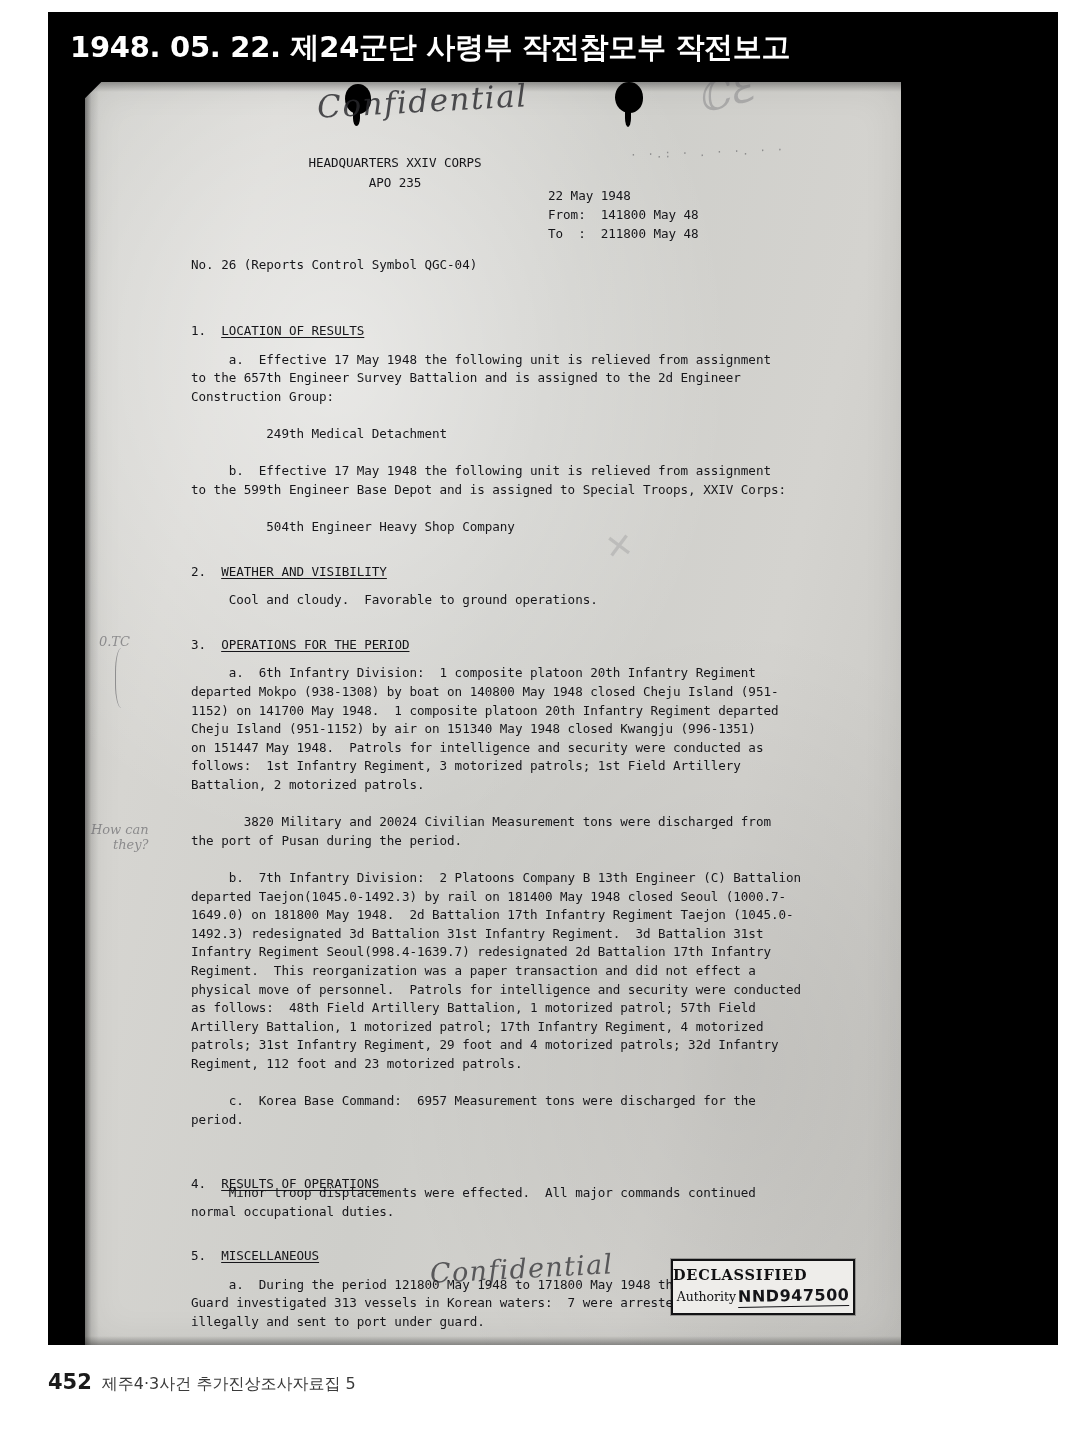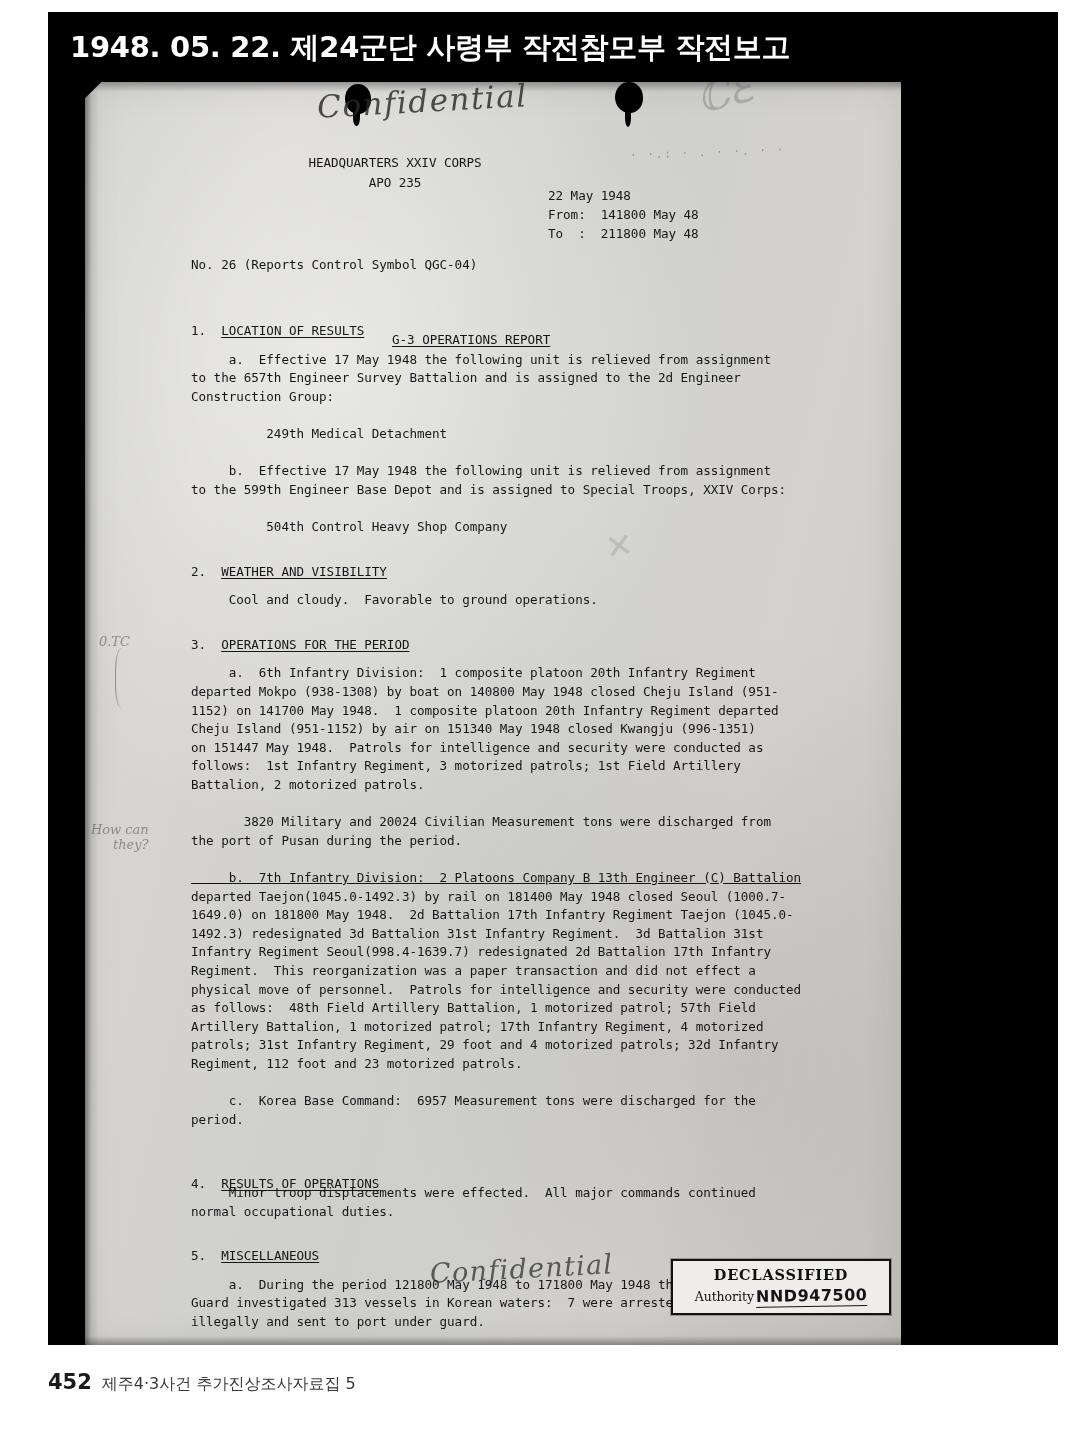--- a/index.html
+++ b/index.html
@@ -185,25 +185,25 @@
     font-size: 11px;
     font-family: "DejaVu Sans Mono", monospace;
     letter-spacing: 2px;
     transform: rotate(-2deg);
   }
 
   
   .stamp {
     position: absolute;
     left: 586px; top: 1177px;
-    width: 220px; height: 56px;
+    width: 184px; height: 56px;
     background: #eeedea;
     border: 2.2px solid #121214;
     padding-top: 5px;
-    text-align: center;
+    text-align: left;
     box-shadow: 0 0 0 1px rgba(0,0,0,0.25);
   }
   .stamp-title {
     font-family: "DejaVu Serif", "Liberation Serif", serif;
     font-size: 14.5px;
     font-weight: 700;
     letter-spacing: 0.8px;
     color: #101012;
   }
   .stamp-auth-row {
@@ -275,46 +275,43 @@
 
       <div class="t ctr" style="left:100px; top:50px; width:420px;">HEADQUARTERS XXIV CORPS</div>
       <div class="t ctr" style="left:100px; top:70px; width:420px;">APO 235</div>
 
       <div class="t" style="left:463px; top:105px;text-align:center;">22 May 1948</div>
       <div class="t" style="left:463px; top:124px;">From:  141800 May 48</div>
       <div class="t" style="left:463px; top:143px;">To  :  211800 May 48</div>
 
       <div class="t" style="left:106px; top:174px;">No. 26 (Reports Control Symbol QGC-04)</div>
 
-      <div class="t ctr" style="left:106px; top:208px; width:500px;">
-        <u class="ul">G-3 OPERATIONS REPORT</u>
-      </div>
 
       <div id="sections-root">
           <div class="t" style="left: 106px; top: 240px;"><span>1.</span>  <u class="ul">LOCATION OF RESULTS</u></div>
           <div class="t" style="left: 106px; top: 268.6px;">     a.  Effective 17 May 1948 the following unit is relieved from assignment</div>
           <div class="t" style="left: 106px; top: 287.2px;">to the 657th Engineer Survey Battalion and is assigned to the 2d Engineer</div>
           <div class="t" style="left: 106px; top: 305.8px;">Construction Group:</div>
           <div class="t" style="left: 106px; top: 343px;">          249th Medical Detachment</div>
           <div class="t" style="left: 106px; top: 380.2px;">     b.  Effective 17 May 1948 the following unit is relieved from assignment</div>
           <div class="t" style="left: 106px; top: 398.8px;">to the 599th Engineer Base Depot and is assigned to Special Troops, XXIV Corps:</div>
-          <div class="t" style="left: 106px; top: 436px;">          504th Control Heavy Shop Company</div>
+          <div class="t" style="left: 106px; top: 436px;">          504th Engineer Heavy Shop Company</div>
           <div class="t" style="left: 106px; top: 480.6px;"><span>2.</span>  <u class="ul">WEATHER AND VISIBILITY</u></div>
           <div class="t" style="left: 106px; top: 509.2px;">     Cool and cloudy.  Favorable to ground operations.</div>
           <div class="t" style="left: 106px; top: 553.8px;"><span>3.</span>  <u class="ul">OPERATIONS FOR THE PERIOD</u></div>
           <div class="t" style="left: 106px; top: 582.4px;">     a.  6th Infantry Division:  1 composite platoon 20th Infantry Regiment</div>
           <div class="t" style="left: 106px; top: 601px;">departed Mokpo (938-1308) by boat on 140800 May 1948 closed Cheju Island (951-</div>
           <div class="t" style="left: 106px; top: 619.6px;">1152) on 141700 May 1948.  1 composite platoon 20th Infantry Regiment departed</div>
           <div class="t" style="left: 106px; top: 638.2px;">Cheju Island (951-1152) by air on 151340 May 1948 closed Kwangju (996-1351)</div>
           <div class="t" style="left: 106px; top: 656.8px;">on 151447 May 1948.  Patrols for intelligence and security were conducted as</div>
           <div class="t" style="left: 106px; top: 675.4px;">follows:  1st Infantry Regiment, 3 motorized patrols; 1st Field Artillery</div>
           <div class="t" style="left: 106px; top: 694px;">Battalion, 2 motorized patrols.</div>
           <div class="t" style="left: 106px; top: 731.2px;">       3820 Military and 20024 Civilian Measurement tons were discharged from</div>
           <div class="t" style="left: 106px; top: 749.8px;">the port of Pusan during the period.</div>
-          <div class="t" style="left: 106px; top: 787px; text-decoration: underline;">     b.  7th Infantry Division:  2 Platoons Company B 13th Engineer (C) Battalion</div>
+          <div class="t" style="left: 106px; top: 787px;">     b.  7th Infantry Division:  2 Platoons Company B 13th Engineer (C) Battalion</div>
           <div class="t" style="left: 106px; top: 805.6px;">departed Taejon(1045.0-1492.3) by rail on 181400 May 1948 closed Seoul (1000.7-</div>
           <div class="t" style="left: 106px; top: 824.2px;">1649.0) on 181800 May 1948.  2d Battalion 17th Infantry Regiment Taejon (1045.0-</div>
           <div class="t" style="left: 106px; top: 842.8px;">1492.3) redesignated 3d Battalion 31st Infantry Regiment.  3d Battalion 31st</div>
           <div class="t" style="left: 106px; top: 861.4px;">Infantry Regiment Seoul(998.4-1639.7) redesignated 2d Battalion 17th Infantry</div>
           <div class="t" style="left: 106px; top: 880px;">Regiment.  This reorganization was a paper transaction and did not effect a</div>
           <div class="t" style="left: 106px; top: 898.6px;">physical move of personnel.  Patrols for intelligence and security were conducted</div>
           <div class="t" style="left: 106px; top: 917.2px;">as follows:  48th Field Artillery Battalion, 1 motorized patrol; 57th Field</div>
           <div class="t" style="left: 106px; top: 935.8px;">Artillery Battalion, 1 motorized patrol; 17th Infantry Regiment, 4 motorized</div>
           <div class="t" style="left: 106px; top: 954.4px;">patrols; 31st Infantry Regiment, 29 foot and 4 motorized patrols; 32d Infantry</div>
           <div class="t" style="left: 106px; top: 973px;">Regiment, 112 foot and 23 motorized patrols.</div>

